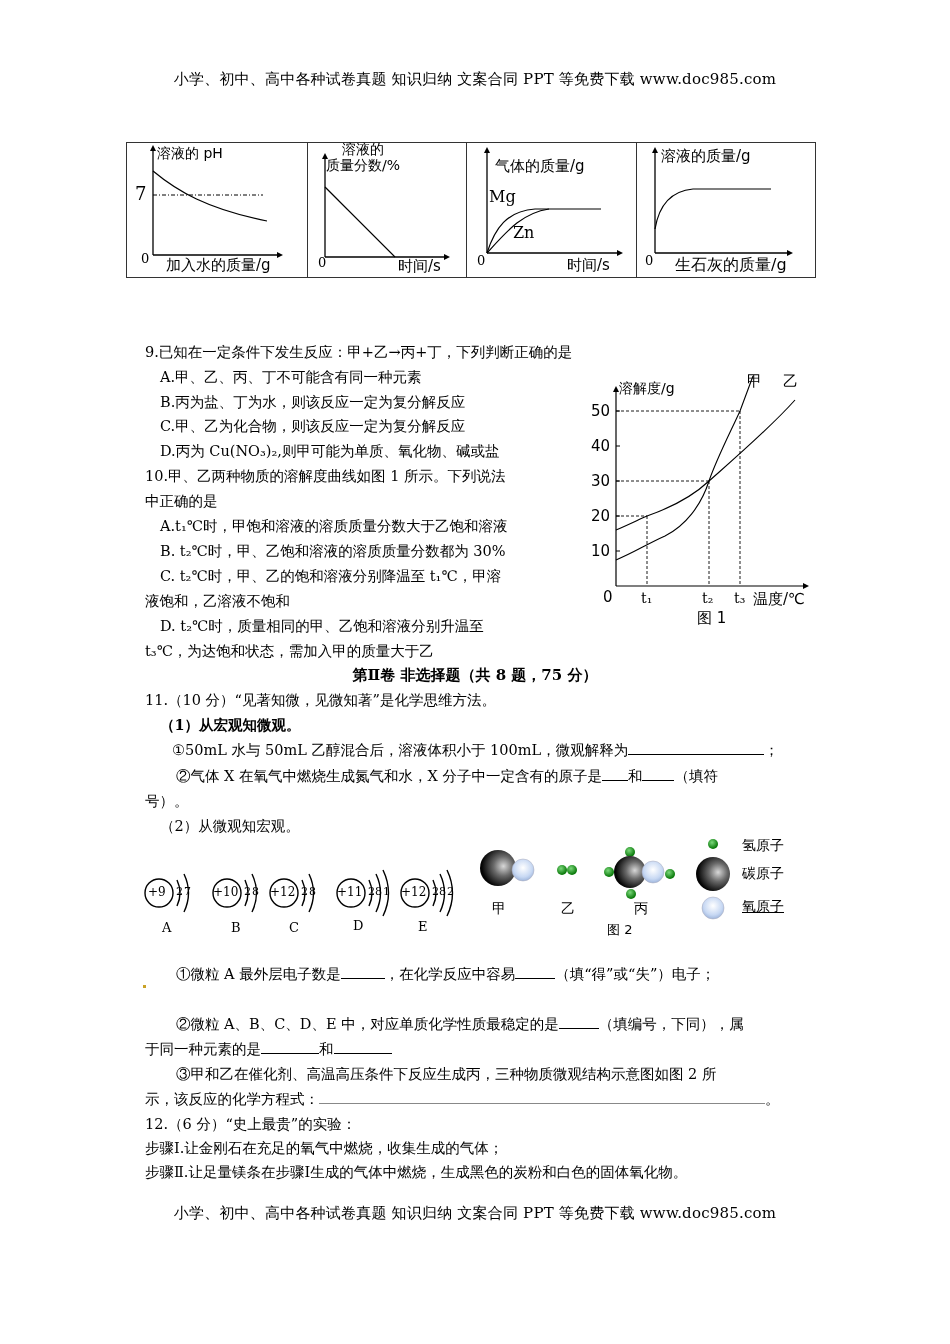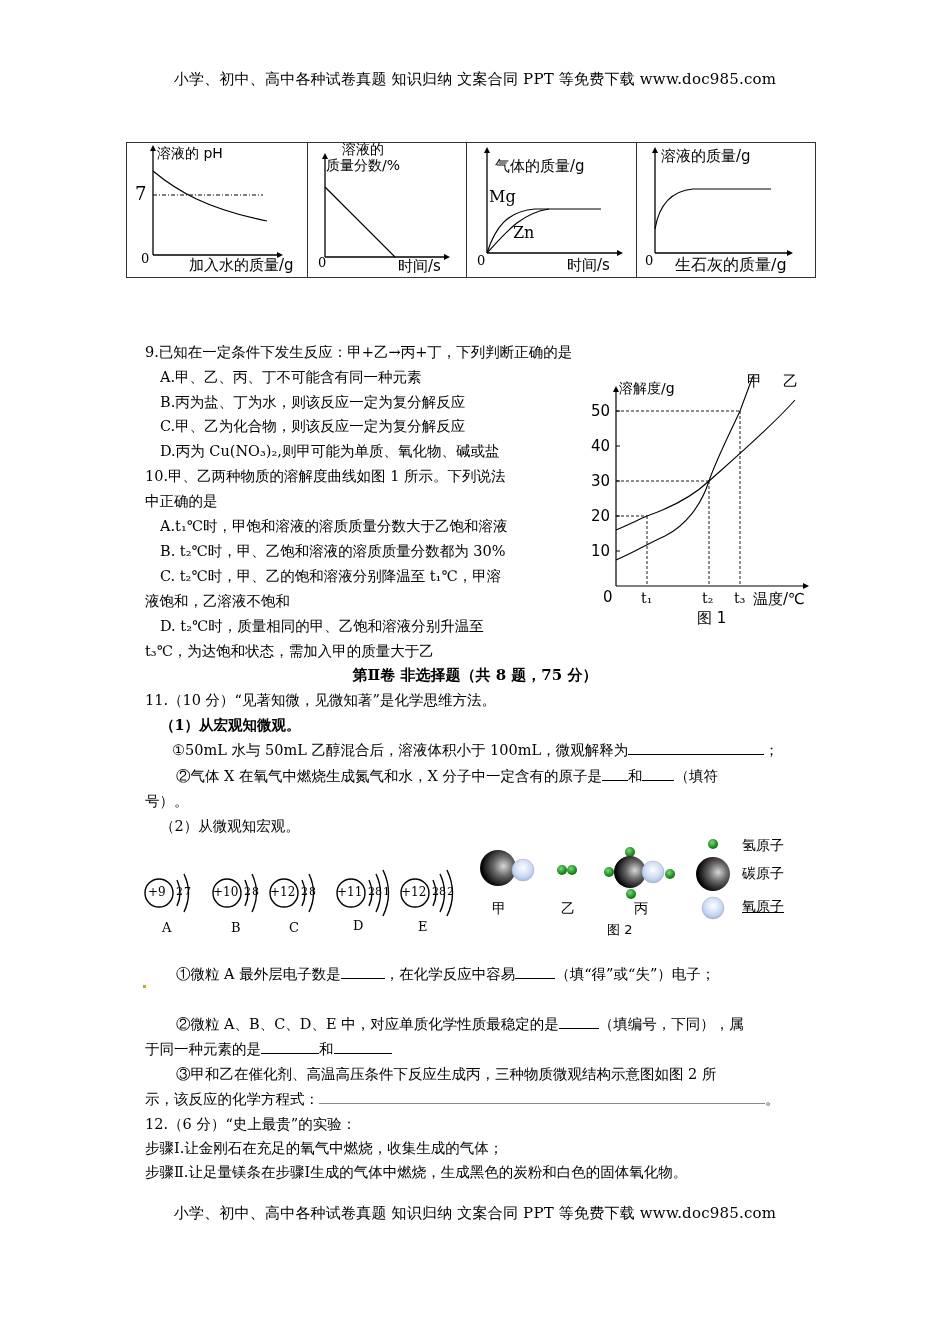--- a/index.html
+++ b/index.html
@@ -31,21 +31,21 @@
         <line x1="26" y1="112" x2="150" y2="112" stroke="#000" stroke-width="1.3"></line>
         <polygon points="150,109 156,112 150,115" fill="#000"></polygon>
         <line x1="26" y1="112" x2="26" y2="6" stroke="#000" stroke-width="1.3"></line>
         <polygon points="23,8 26,2 29,8" fill="#000"></polygon>
         <line x1="26" y1="52" x2="136" y2="52" stroke="#000" stroke-width="1" stroke-dasharray="4,2,1,2"></line>
         <path d="M26,28 C50,48 80,66 140,78" stroke="#000" stroke-width="1.2" fill="none"></path>
       </svg>
       <span class="abs sans" style="left:30px;top:2px;font-size:14px;">溶液的 pH</span>
       <span class="abs" style="left:8px;top:40px;font-size:18px;">7</span>
       <span class="abs" style="left:14px;top:108px;font-size:13px;">0</span>
-      <span class="abs sans" style="left:62px;top:113px;font-size:15px;">加入水的质量/g</span>
+      <span class="abs sans" style="left:39px;top:113px;font-size:15px;">加入水的质量/g</span>
     </td>
     <td class="fig" style="width:158px;">
       <svg class="cell-svg" width="158" height="134">
         <line x1="17" y1="114" x2="136" y2="114" stroke="#000" stroke-width="1.3"></line>
         <polygon points="136,111 142,114 136,117" fill="#000"></polygon>
         <line x1="17" y1="114" x2="17" y2="14" stroke="#000" stroke-width="1.3"></line>
         <polygon points="14,16 17,10 20,16" fill="#000"></polygon>
         <line x1="17" y1="44" x2="87" y2="114" stroke="#000" stroke-width="1.2"></line>
       </svg>
       <span class="abs sans" style="left:34px;top:-2px;font-size:14px;">溶液的</span>

